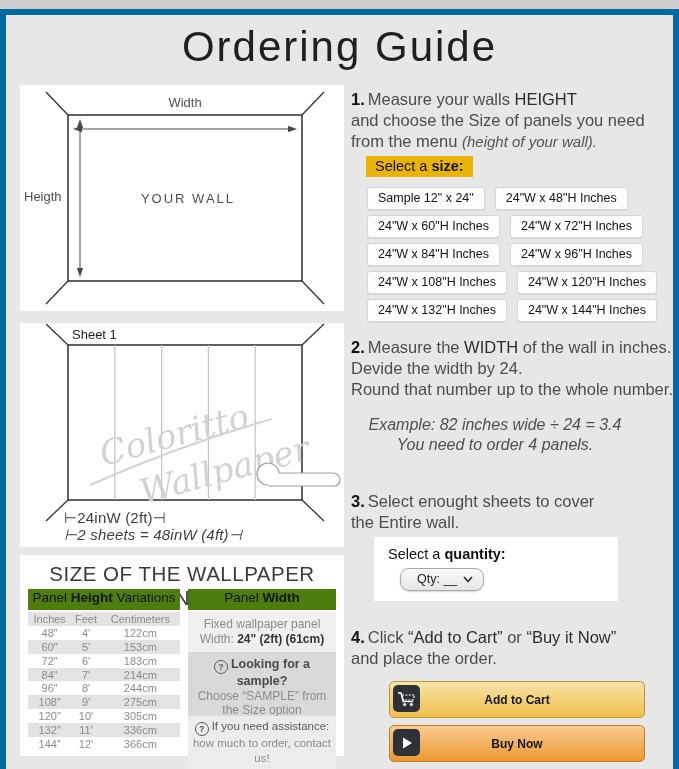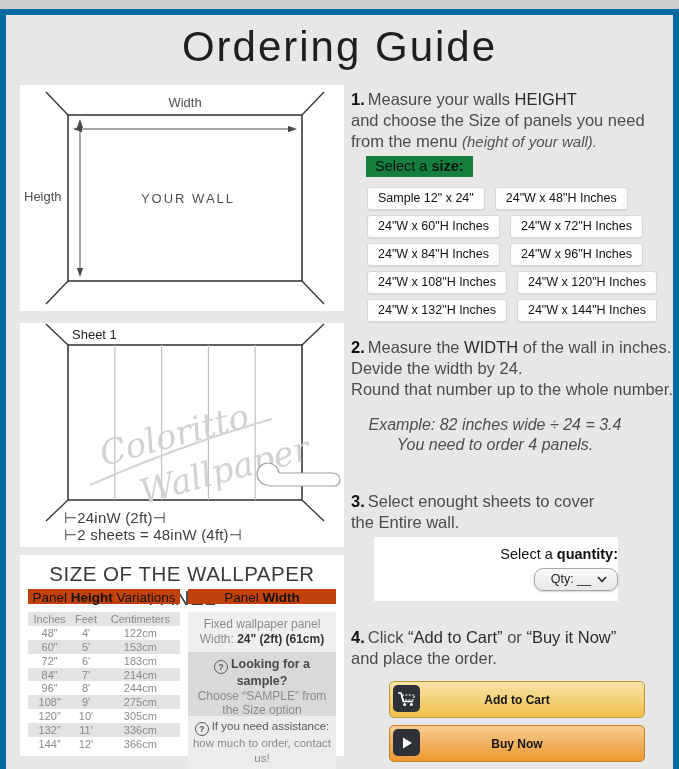--- a/index.html
+++ b/index.html
@@ -15,21 +15,21 @@
   .panel{position:absolute;background:#ffffff;}
   #panel-wall{left:14px;top:70px;width:324px;height:226px;}
   #panel-sheet{left:14px;top:308px;width:324px;height:224px;}
   #panel-table{left:14px;top:540px;width:324px;height:201px;}
 
   .dim-note{position:absolute;font-size:15px;color:#3f3f3f;letter-spacing:0.2px;}
 
   
   .size-title{position:absolute;top:7px;left:0;right:0;text-align:center;
     font-size:20.5px;letter-spacing:0.5px;color:#3a3a3a;font-weight:400;}
-  .col-hdr{position:absolute;top:34px;height:15px;background:#c2410c;color:#151515;
+  .col-hdr{position:absolute;top:34px;height:21px;background:#4d7c0f;color:#151515;
     font-size:13.5px;text-align:center;line-height:18px;}
   #hdr-height{left:8px;width:152px;}
   #hdr-width{left:168px;width:148px;}
   .ht-table{position:absolute;top:57px;left:8px;width:152px;border-collapse:collapse;
     font-size:11px;color:#8b8b8b;text-align:center;}
   .ht-table tr{height:13.9px;}
   .ht-table tr:nth-child(odd){background:#e3e3e3;}
   .ht-table td,.ht-table th{padding:0;font-weight:normal;}
   .info-box{position:absolute;left:168px;width:148px;text-align:center;
     font-size:12px;color:#8b8b8b;line-height:14.5px;}
@@ -40,32 +40,32 @@
   .box-strong{color:#4a4a4a;font-weight:bold;font-size:12.5px;}
   .q-icon{display:inline-flex;width:12px;height:12px;border:1.2px solid #5a5a5a;border-radius:50%;
     align-items:center;justify-content:center;font-size:9px;color:#5a5a5a;
     margin-right:3px;vertical-align:-2px;font-weight:bold;}
 
   
   .step{position:absolute;left:345px;width:332px;font-size:16.5px;line-height:21px;color:#4c4c4c;}
   .num{color:#111;font-weight:bold;margin-right:3px;}
   .caps{color:#2c2c2c;}
   .small-italic{font-style:italic;font-size:15px;color:#555;}
-  .select-label{position:absolute;background:#15803d;padding:2px 9px 3px 9px;
+  .select-label{position:absolute;background:#eab308;padding:2px 9px 3px 9px;
     font-size:14.5px;color:#111;}
   .select-label b{font-weight:bold;}
   .size-grid{position:absolute;left:361px;top:172px;}
   .size-row{display:flex;gap:10px;margin-bottom:5px;}
   .size-btn{background:#fdfdfd;border:1px solid #d7d7d7;border-radius:3px;
     padding:3px 10px 4px 10px;font-size:12.5px;color:#141414;white-space:nowrap;
     box-shadow:0 1px 1px rgba(0,0,0,0.07);cursor:pointer;}
   .example{position:absolute;left:345px;top:400px;width:288px;text-align:center;
     font-style:italic;font-size:16px;line-height:20px;color:#4f4f4f;}
 
-  .qty-box{position:absolute;left:368px;top:522px;width:244px;height:64px;background:#fff;text-align:right;}
+  .qty-box{position:absolute;left:368px;top:522px;width:244px;height:64px;background:#fff;}
   .qty-label{margin:9px 0 0 14px;font-size:14.5px;color:#111;}
   .qty-dropdown{display:inline-flex;align-items:center;gap:6px;margin:6px 0 0 26px;
     padding:3px 10px 4px 16px;border:1px solid #a7a7a7;border-radius:9px;
     background:linear-gradient(#f9f9f9,#e7e7e7);font-size:12.5px;color:#222;
     box-shadow:0 1px 2px rgba(0,0,0,0.18);cursor:pointer;}
 
   .amazon-btn{position:absolute;left:383px;width:254px;height:35px;border-radius:5px;cursor:pointer;}
   #cart-btn{top:666px;background:linear-gradient(#f8e3a9,#efc04a);border:1px solid #bb9732;}
   #buy-btn{top:710px;background:linear-gradient(#f8cb90,#ed9831);border:1px solid #c57e20;}
   .btn-icon{position:absolute;left:3px;top:3px;width:27px;height:27px;background:#2e3238;
@@ -120,21 +120,21 @@
       <text x="78" y="122" transform="rotate(-15 160 112)" class="wm-text" font-size="34" fill="#d2d2d2">Coloritto</text>
       <text x="118" y="160" transform="rotate(-15 200 150)" class="wm-text" font-size="34" fill="#d2d2d2">Wallpaper</text>
 
       <g>
         <path d="M259,150 a11,11 0 1 0 -11,12" stroke="#9f9f9f" stroke-width="1.2" fill="#fff"></path>
         <path d="M259,150 h54 a7,7 0 0 1 7,7 a6,6 0 0 1 -6,6 h-66" stroke="#9f9f9f" stroke-width="1.2" fill="#fff"></path>
       </g>
       <text x="52" y="16" font-size="13" fill="#222">Sheet 1</text>
     </svg>
     <div class="dim-note" style="left:44px;top:186px;">⊢24inW (2ft)⊣</div>
-    <div class="dim-note" style="left:44px;top:203px;">⊢2 sheets = 48inW (4ft)⊣</div>
+    <div class="dim-note" style="left:44px;top:203px;font-style:italic;">⊢2 sheets = 48inW (4ft)⊣</div>
   </div>
 
   <div class="panel" id="panel-table">
     <div class="size-title">SIZE OF THE WALLPAPER PANEL</div>
 
     <div class="col-hdr" id="hdr-height"><span>Panel </span><b>Height</b><span> Variations</span></div>
     <div class="col-hdr" id="hdr-width"><span>Panel </span><b>Width</b></div>
 
     <table class="ht-table">
       <tbody>

